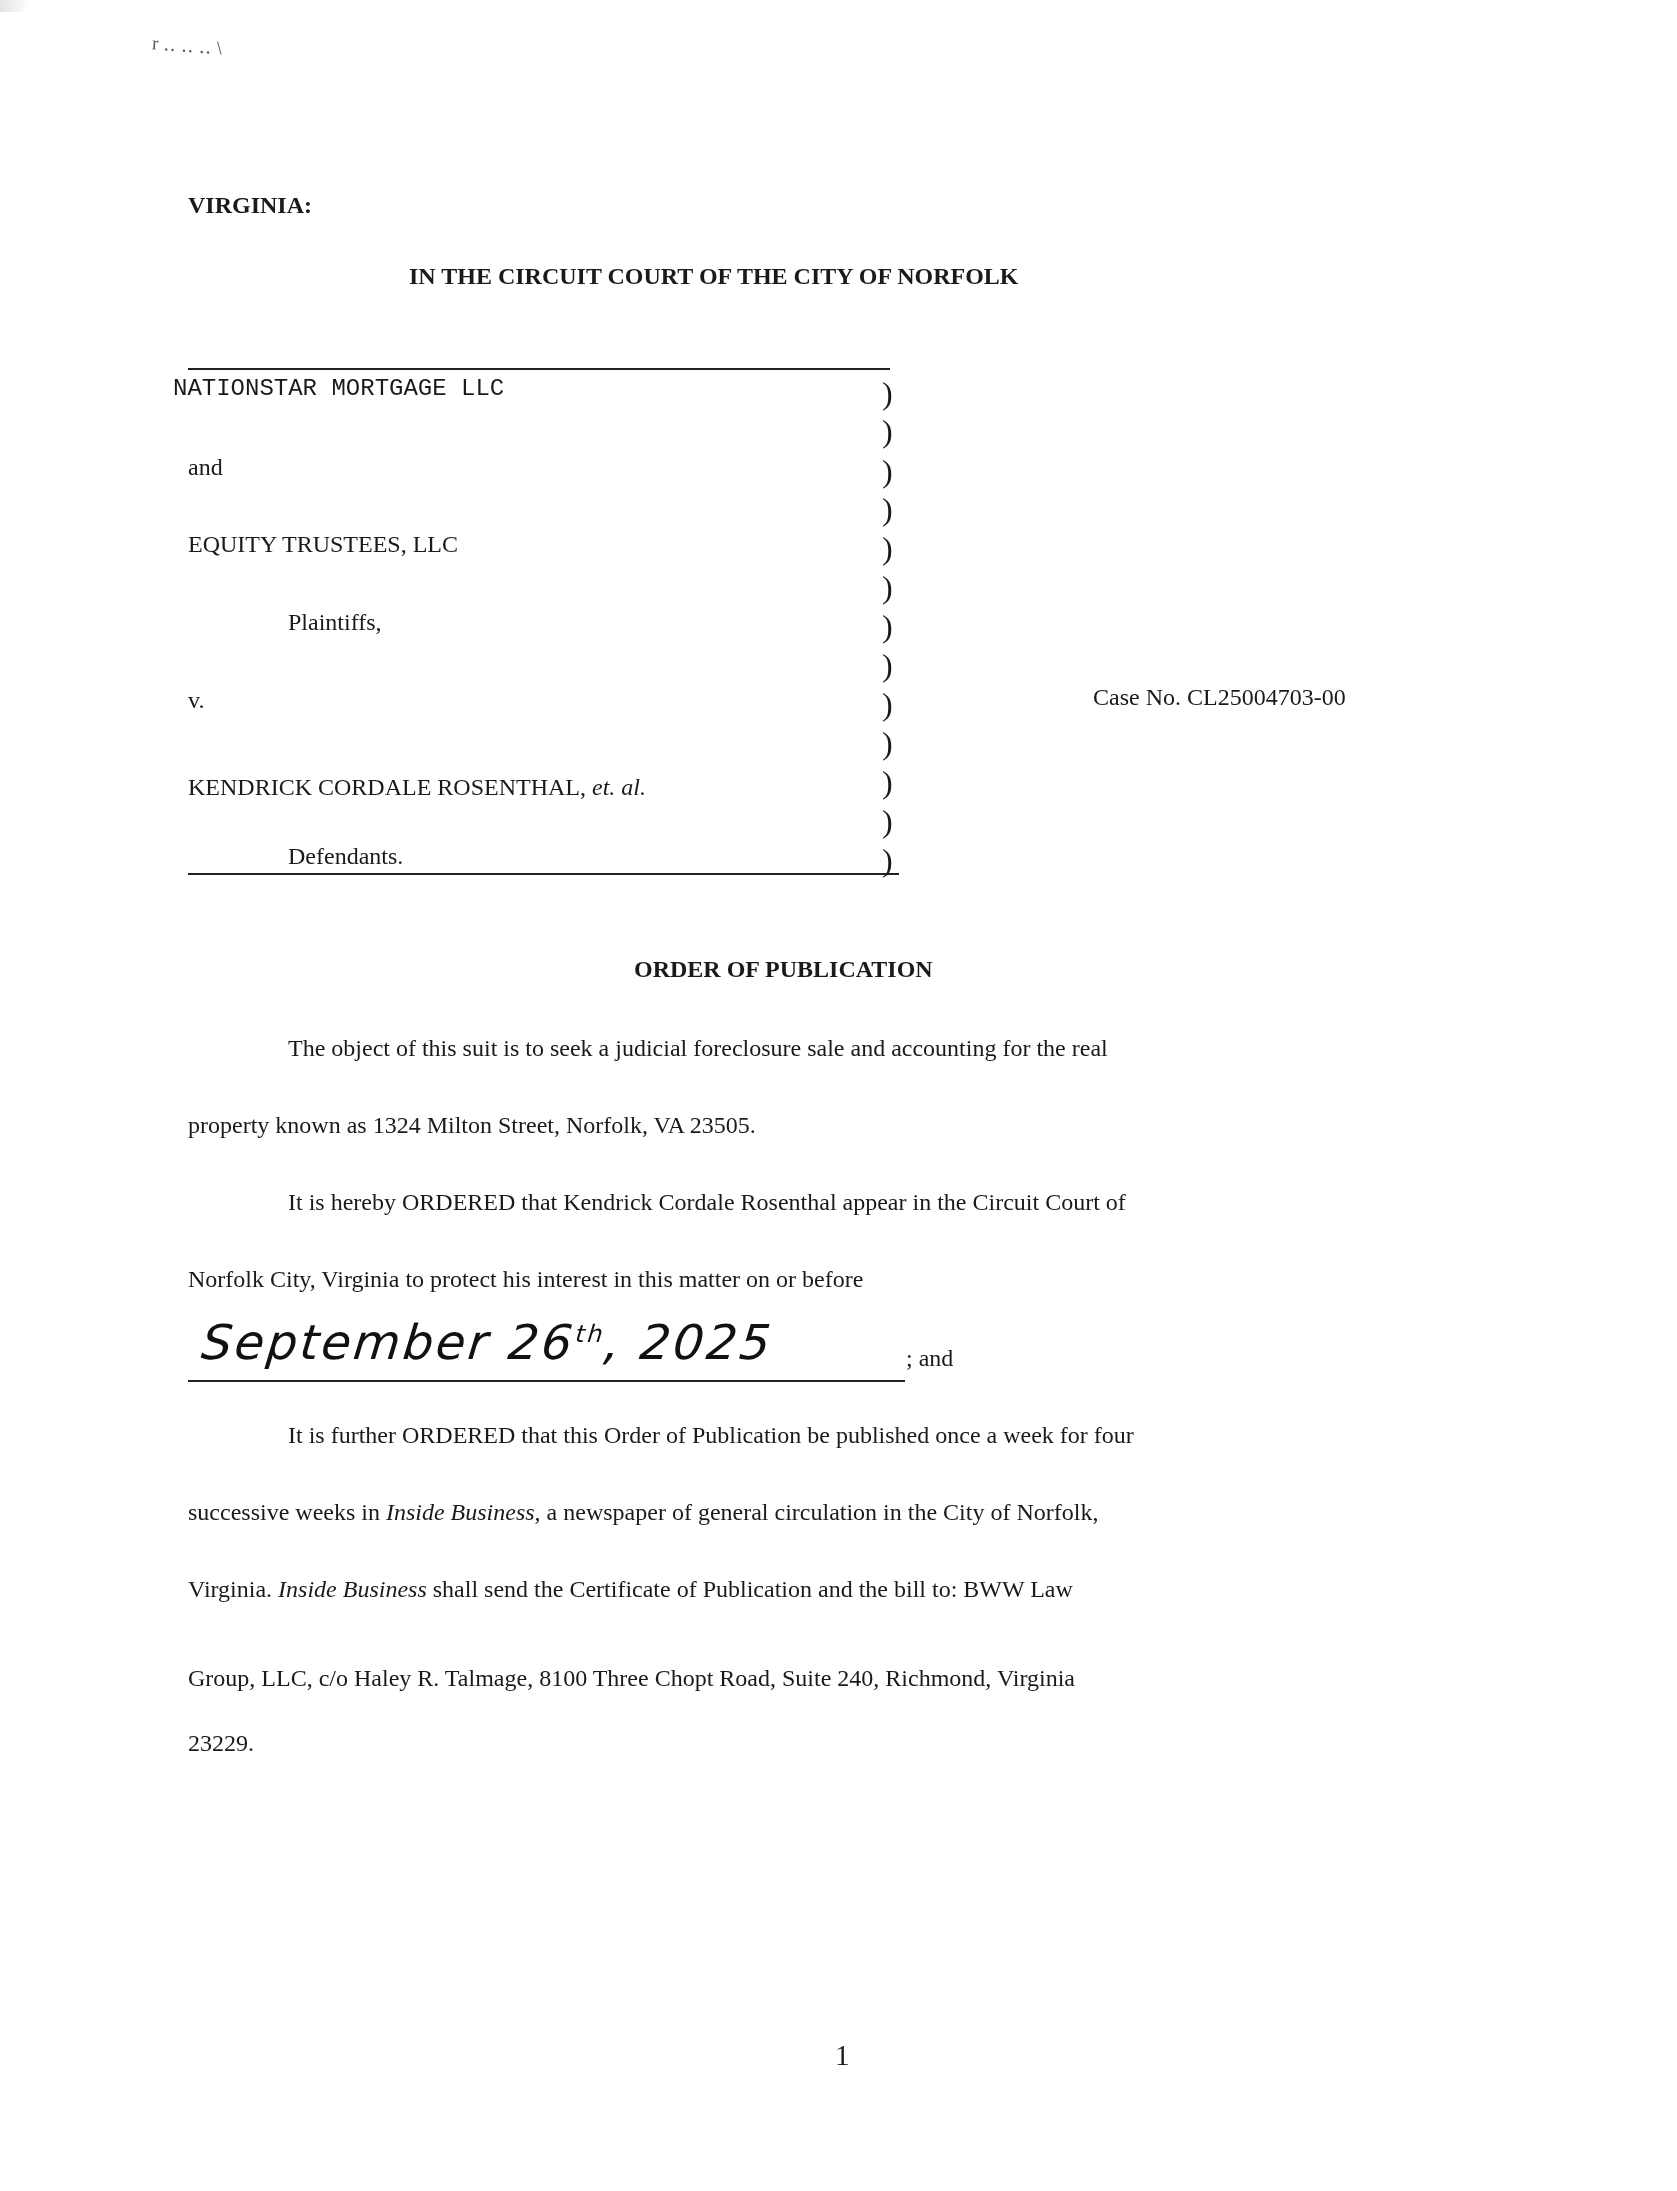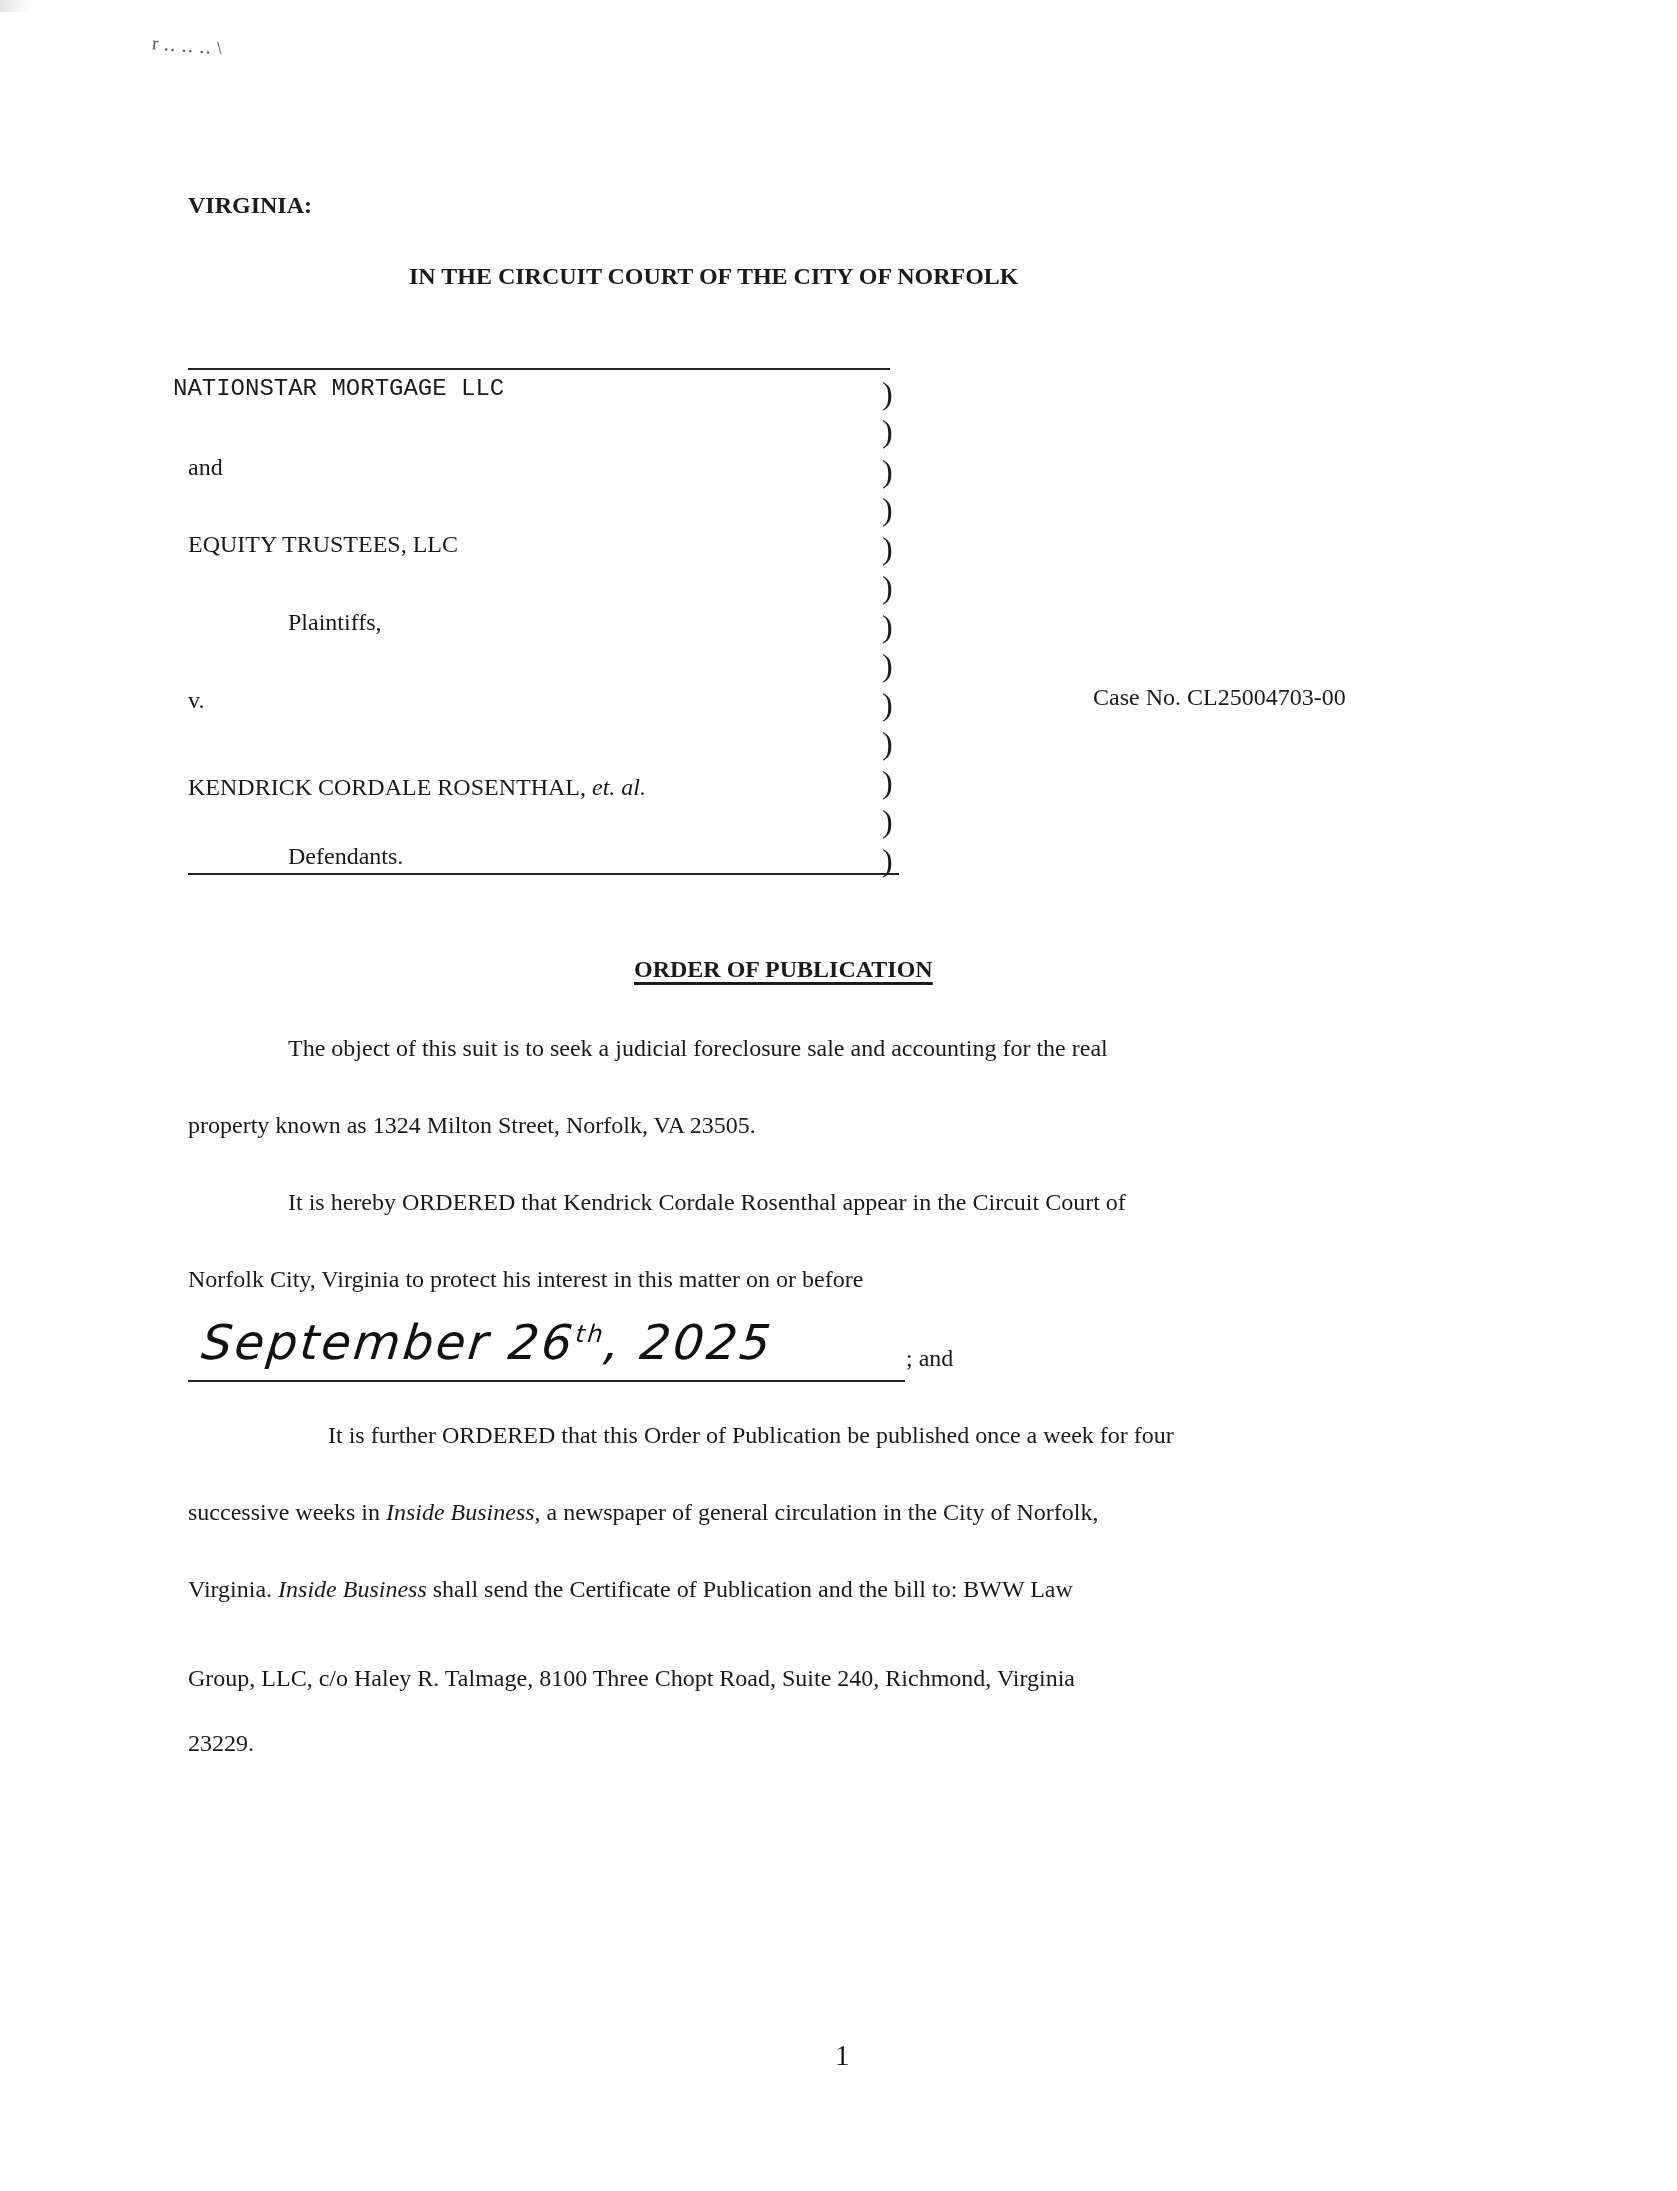--- a/index.html
+++ b/index.html
@@ -7,21 +7,21 @@
          font-family:"Liberation Serif", "DejaVu Serif", serif; color:#1a1a1a; }
   .abs { position:absolute; white-space:nowrap; }
   .txt { font-size:24px; line-height:1; }
   .bold { font-weight:bold; }
   .scan-mark { position:absolute; left:152px; top:34px; font-size:19px; color:#555; letter-spacing:5.1px; transform:rotate(4deg); }
   .corner-smudge { position:absolute; left:0; top:0; width:31px; height:12px; background:linear-gradient(90deg,#e4e4e4,#fff); border-radius:0 0 17px 0; }
   .rule { position:absolute; height:1.7px; background:#222; }
   .paren { position:absolute; left:882px; font-size:32px; line-height:1; }
   .hand { font-family:"DejaVu Sans", sans-serif; font-style:italic; font-size:48px; color:#111; letter-spacing:2.6px; transform:skewX(-6deg); }
   .hand sup { font-size:24px; }
-  .underline { text-decoration:underline; text-decoration-thickness:2.6px; text-underline-offset:5.1px; }
+  .underline { text-decoration-thickness:2.6px; text-underline-offset:5.1px; }
 </style>
 </head>
 <body>
 
 <div class="corner-smudge"></div>
 <div class="scan-mark">r‥‥‥\</div>
 
 <div class="abs txt bold" style="left:188px;top:193px;">VIRGINIA:</div>
 <div class="abs txt bold" style="left:409px;top:264px;">IN THE CIRCUIT COURT OF THE CITY OF NORFOLK</div>
 
@@ -64,21 +64,21 @@
 
 <div class="abs txt" style="left:288px;top:1190px;">It is hereby ORDERED that Kendrick Cordale Rosenthal appear in the Circuit Court of</div>
 <div class="abs txt" style="left:188px;top:1267px;">Norfolk City, Virginia to protect his interest in this matter on or before</div>
 
 <div class="abs hand" style="left:202px;top:1314px;">
   <span>September 26</span><sup>th</sup><span>, 2025</span>
 </div>
 <div class="rule" style="left:188px;top:1380px;width:717px;height:1.7px;"></div>
 <div class="abs txt" style="left:906px;top:1346px;">; and</div>
 
-<div class="abs txt" style="left:288px;top:1423px;margin-left:40px;">It is further ORDERED that this Order of Publication be published once a week for four</div>
+<div class="abs txt" style="left:288px;top:1423px;">It is further ORDERED that this Order of Publication be published once a week for four</div>
 <div class="abs txt" style="left:188px;top:1500px;">
   <span>successive weeks in </span><i>Inside Business</i><span>, a newspaper of general circulation in the City of Norfolk,</span>
 </div>
 <div class="abs txt" style="left:188px;top:1577px;">
   <span>Virginia. </span><i>Inside Business</i><span> shall send the Certificate of Publication and the bill to: BWW Law</span>
 </div>
 <div class="abs txt" style="left:188px;top:1654px;margin-top:12px;">Group, LLC, c/o Haley R. Talmage, 8100 Three Chopt Road, Suite 240, Richmond, Virginia</div>
 <div class="abs txt" style="left:188px;top:1731px;">23229.</div>
 
 <div class="abs" style="left:835px;top:2039px;font-size:29px;">1</div>

